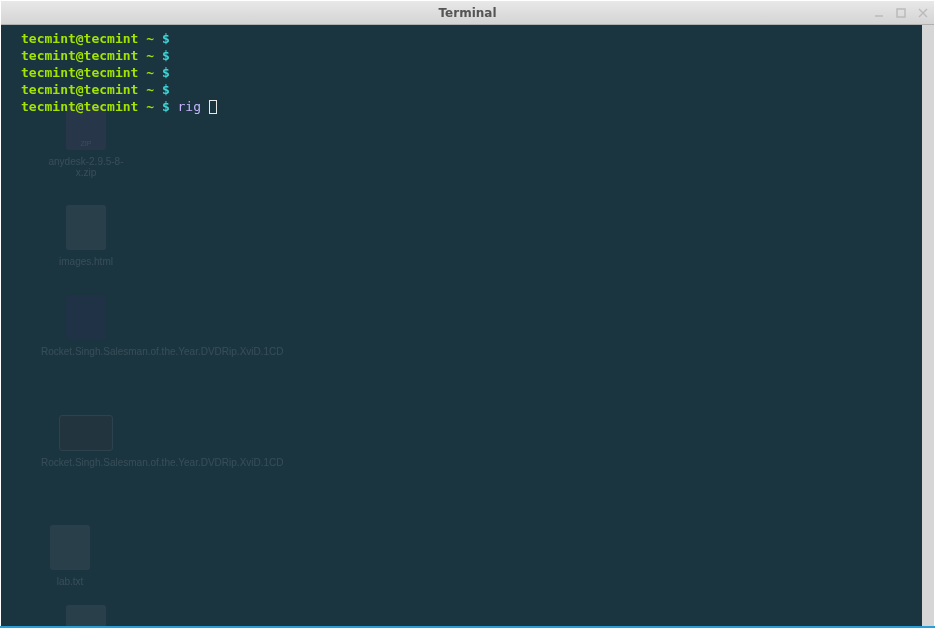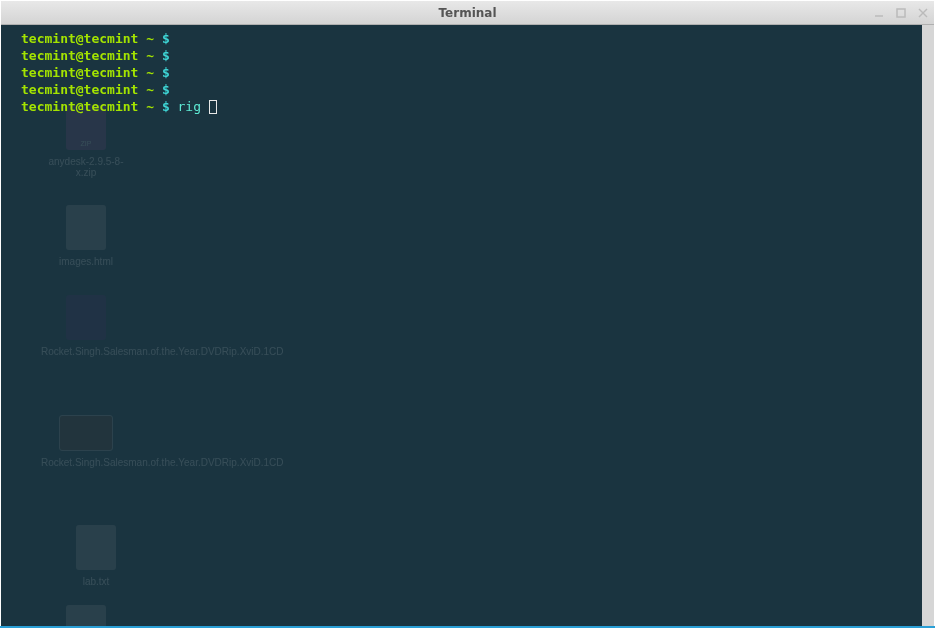--- a/index.html
+++ b/index.html
@@ -122,21 +122,21 @@
     }
     .user-host {
       color: #a4e400;
       font-weight: bold;
     }
     .prompt-sym {
       color: #3fd7d7;
       font-weight: bold;
     }
     .cmd {
-      color: #5eead4;
+      color: #c4b5fd;
     }
     .cursor {
       display: inline-block;
       width: 8px;
       height: 14px;
       border: 1px solid #e8e8e8;
       vertical-align: middle;
       margin-bottom: 2px;
     }
     .scrollbar {
@@ -195,21 +195,21 @@
         <div>images.html</div>
       </div>
       <div class="desktop-icon" style="top:270px;left:40px;">
         <div class="di-box video"></div>
         <div>Rocket.Singh.Salesman.of.the.Year.DVDRip.XviD.1CD</div>
       </div>
       <div class="desktop-icon" style="top:390px;left:40px;">
         <div class="di-box thumb"></div>
         <div>Rocket.Singh.Salesman.of.the.Year.DVDRip.XviD.1CD</div>
       </div>
-      <div class="desktop-icon" style="top:500px;left:50px;">
+      <div class="desktop-icon" style="top:500px;left:24px;">
         <div class="di-box file"></div>
         <div>lab.txt</div>
       </div>
       <div class="desktop-icon" style="top:580px;left:40px;">
         <div class="di-box file"></div>
       </div>
     </div>
 
     <div class="terminal-content">
       <div class="line"><span class="user-host">tecmint@tecmint ~ </span><span class="prompt-sym">$</span></div>

